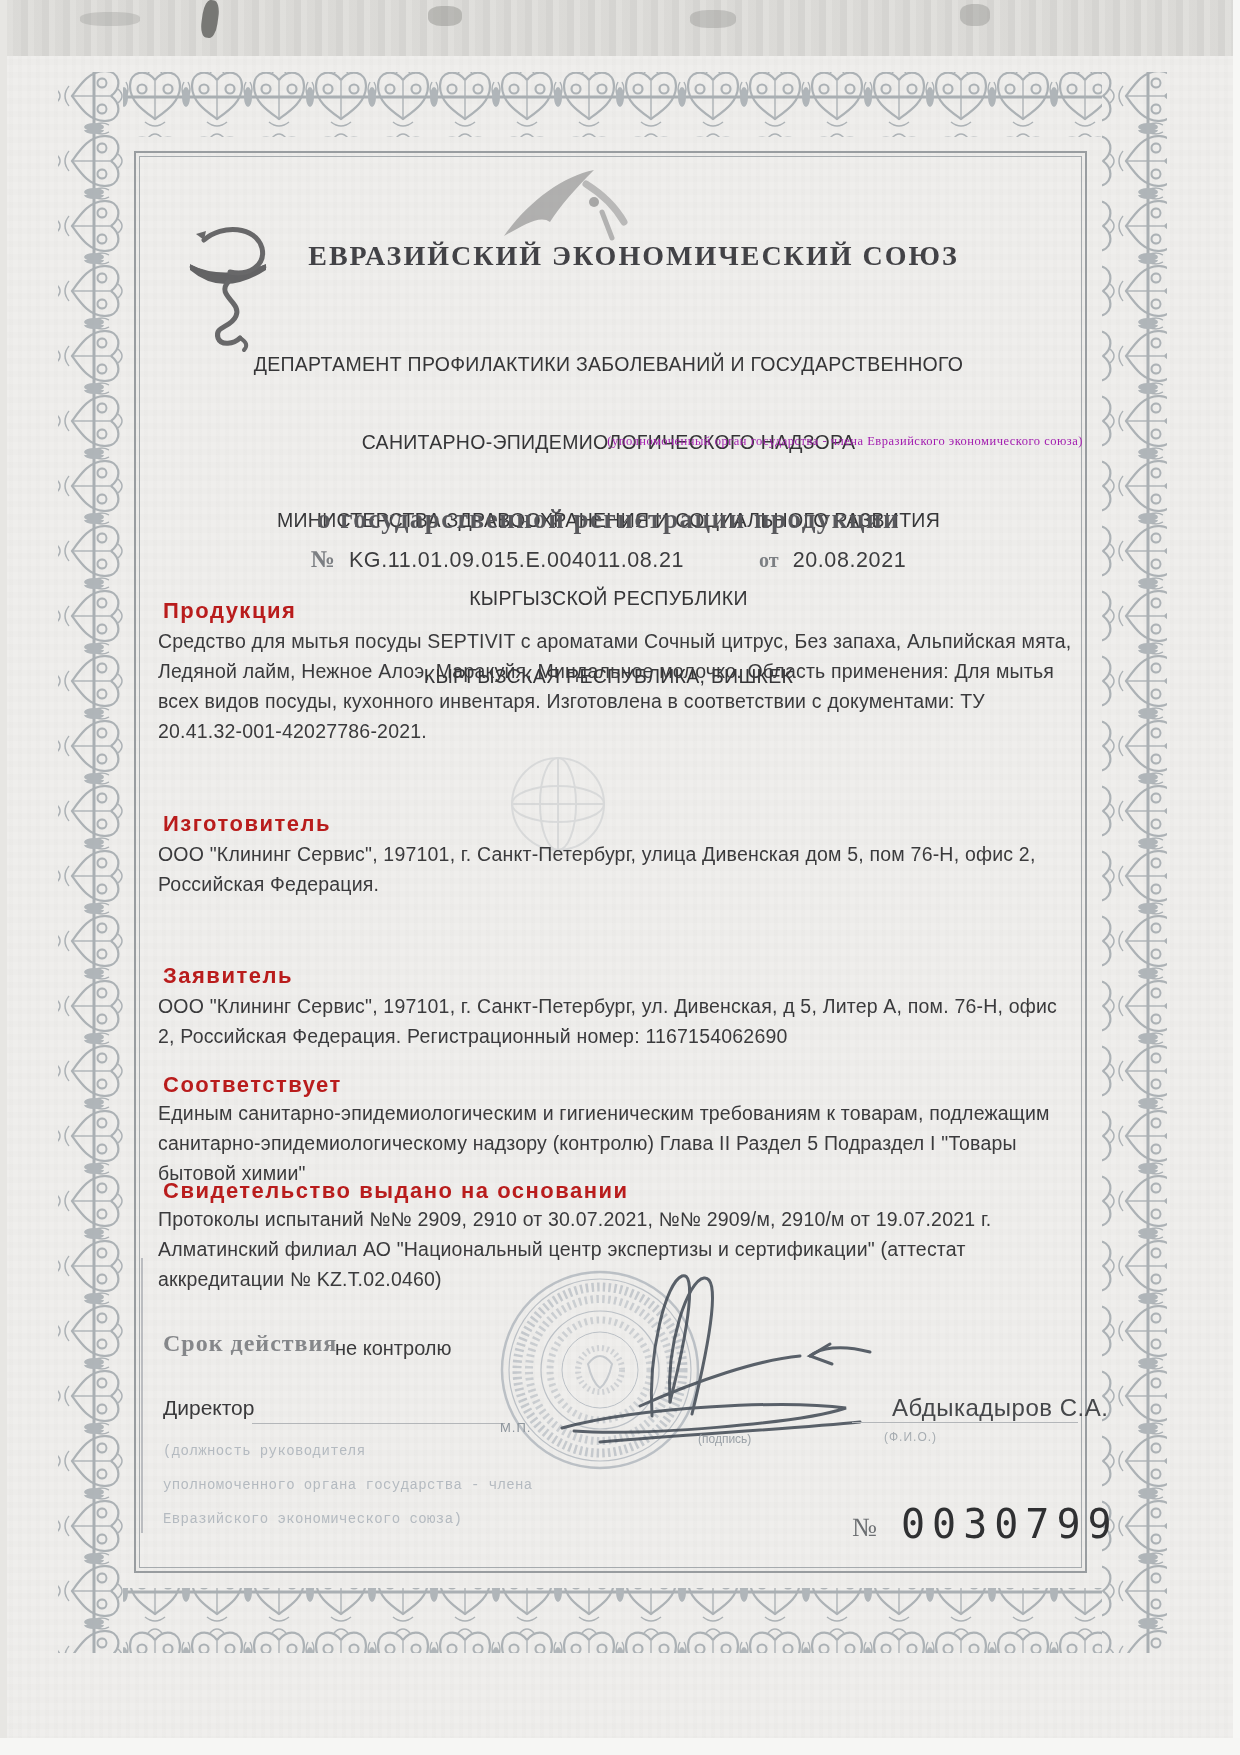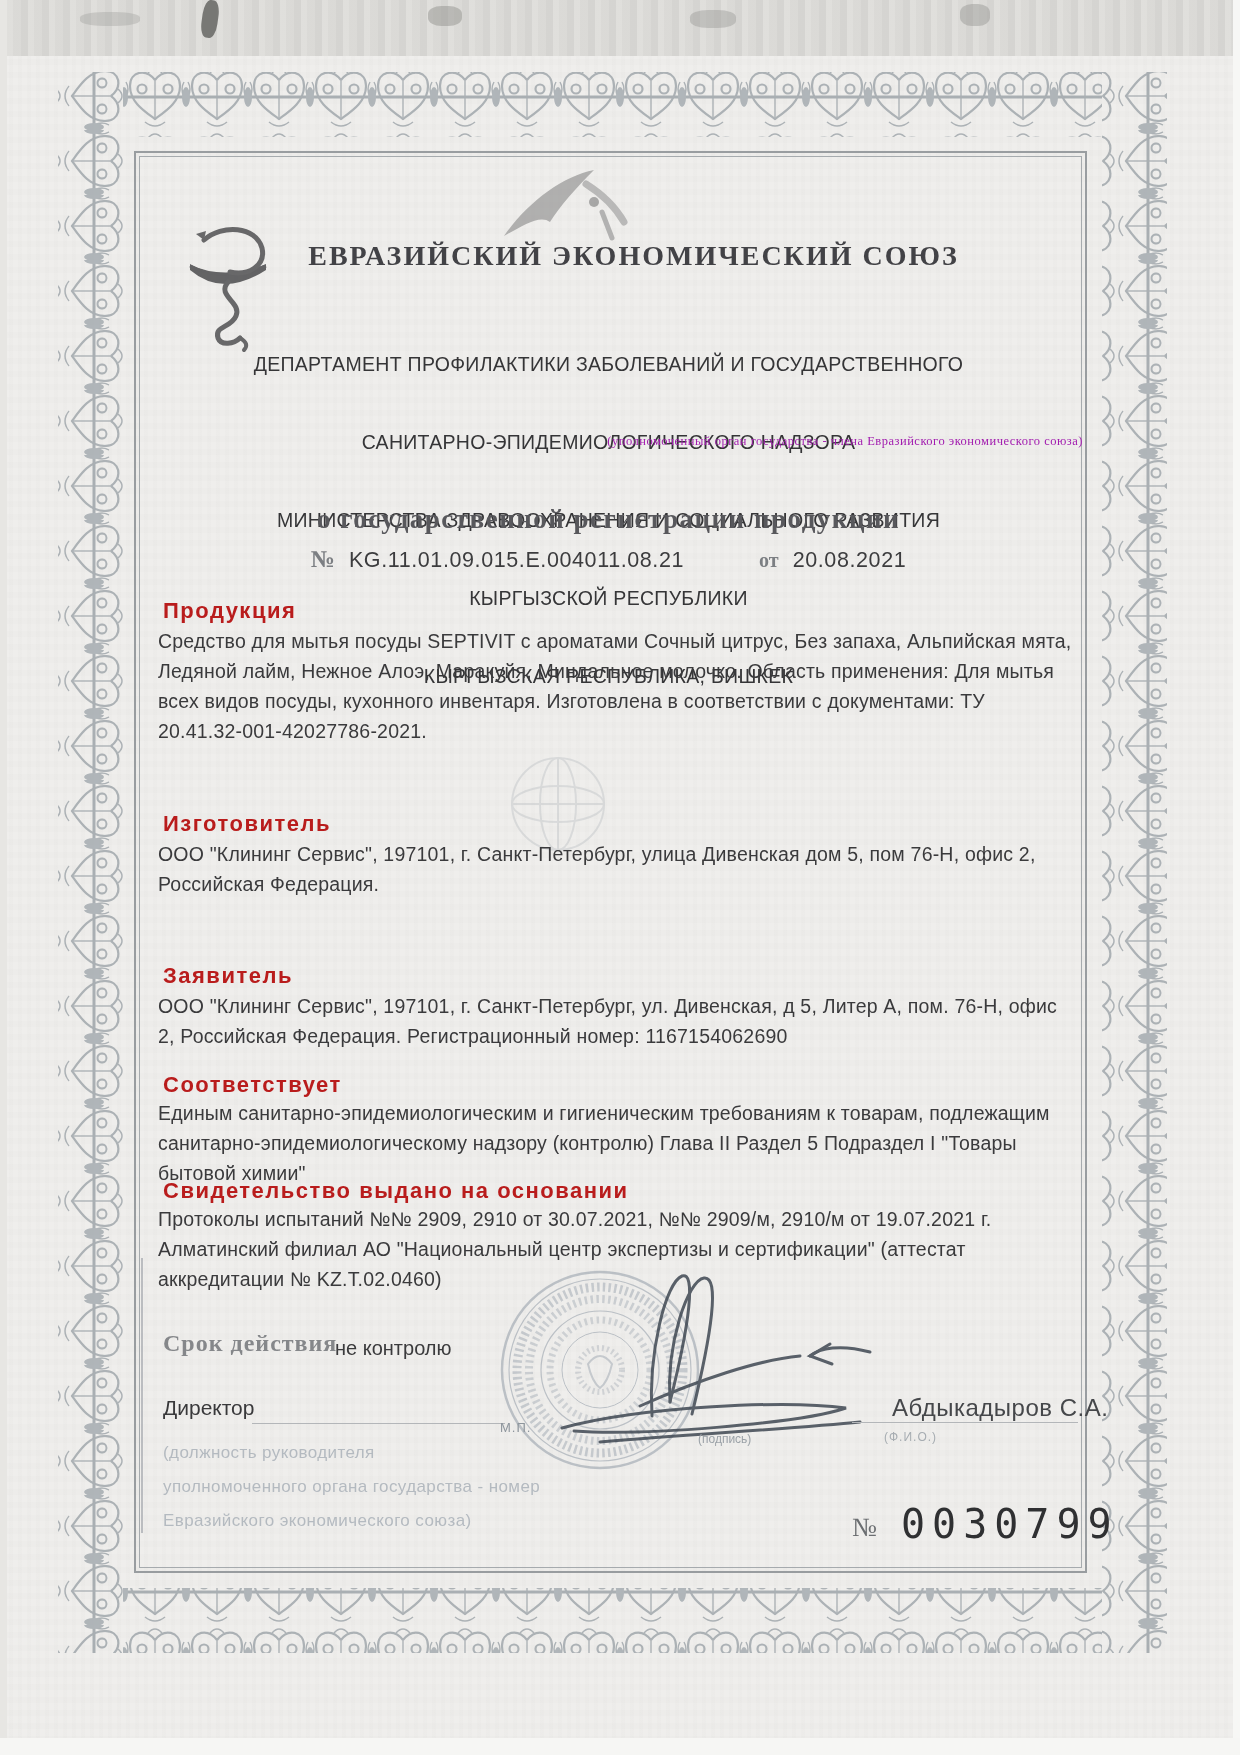--- a/index.html
+++ b/index.html
@@ -58,21 +58,21 @@
   .sec-hdr{font-family:Liberation Sans, sans-serif;font-weight:bold;font-size:22px;
     letter-spacing:1.5px;color:#b91c1c;left:163px;}
   .sec-body{left:158px;width:915px;font-size:19.5px;line-height:30px;color:#3a3a3c;letter-spacing:.2px;}
 
   .validity-label{left:163px;top:1330px;font-family:"Liberation Serif",serif;font-weight:bold;
     font-size:24px;letter-spacing:1px;color:#85878a;}
   .validity-value{left:335px;top:1337px;font-size:20px;color:#3b3b3d;}
 
   .position-label{left:163px;top:1396px;font-size:21px;color:#39393b;}
   .sig-underline{position:absolute;height:1px;background:#b3b6b9;}
-  .fine-print{left:163px;font-size:17px;color:#b4bac0;letter-spacing:.4px;font-family:Liberation Sans, sans-serif;}
+  .fine-print{left:163px;font-size:14px;color:#b4bac0;letter-spacing:.4px;font-family:Liberation Mono, monospace;}
   .mp-label{left:500px;top:1420px;font-size:13px;color:#8d959c;letter-spacing:1px;}
   .sign-note{left:698px;top:1432px;font-size:12px;color:#9ba2a8;}
   .fio-name{left:892px;top:1394px;font-size:24px;color:#45474a;letter-spacing:.5px;}
   .fio-note{left:884px;top:1430px;font-size:12px;color:#a7adb2;letter-spacing:1px;}
 
   .form-number-label{left:852px;top:1513px;font-family:"Liberation Serif",serif;font-size:26px;color:#6b6e71;}
   .form-number-value{left:901px;top:1501px;font-size:40px;color:#2f3032;letter-spacing:7px;}
 
   svg{position:absolute;}
 </style>
@@ -227,21 +227,21 @@
       <path d="M14,172 C94,150 240,144 298,152 C250,168 92,180 26,175"></path>
       <path d="M52,186 C150,178 252,172 312,166"></path>
       <path d="M322,96 C292,88 272,92 262,100"></path>
       <path d="M282,88 L262,100 L284,108"></path>
     </g>
   </svg>
 
   <div class="t position-label sans">Директор</div>
   <div class="sig-underline" style="left:252px;top:1423px;width:253px;"></div>
   <div class="t fine-print" style="top:1443px;">(должность руководителя</div>
-  <div class="t fine-print" style="top:1477px;">уполномоченного органа государства - номер</div>
+  <div class="t fine-print" style="top:1477px;">уполномоченного органа государства - члена</div>
   <div class="t fine-print" style="top:1511px;">Евразийского экономического союза)</div>
 
   <div class="t mp-label sans">М.П.</div>
   <div class="t sign-note sans">(подпись)</div>
 
   <div class="t fio-name sans">Абдыкадыров С.А.</div>
   <div class="sig-underline" style="left:852px;top:1422px;width:226px;"></div>
   <div class="t fio-note sans">(Ф.И.О.)</div>
 
   <div class="t form-number-label">№</div>

